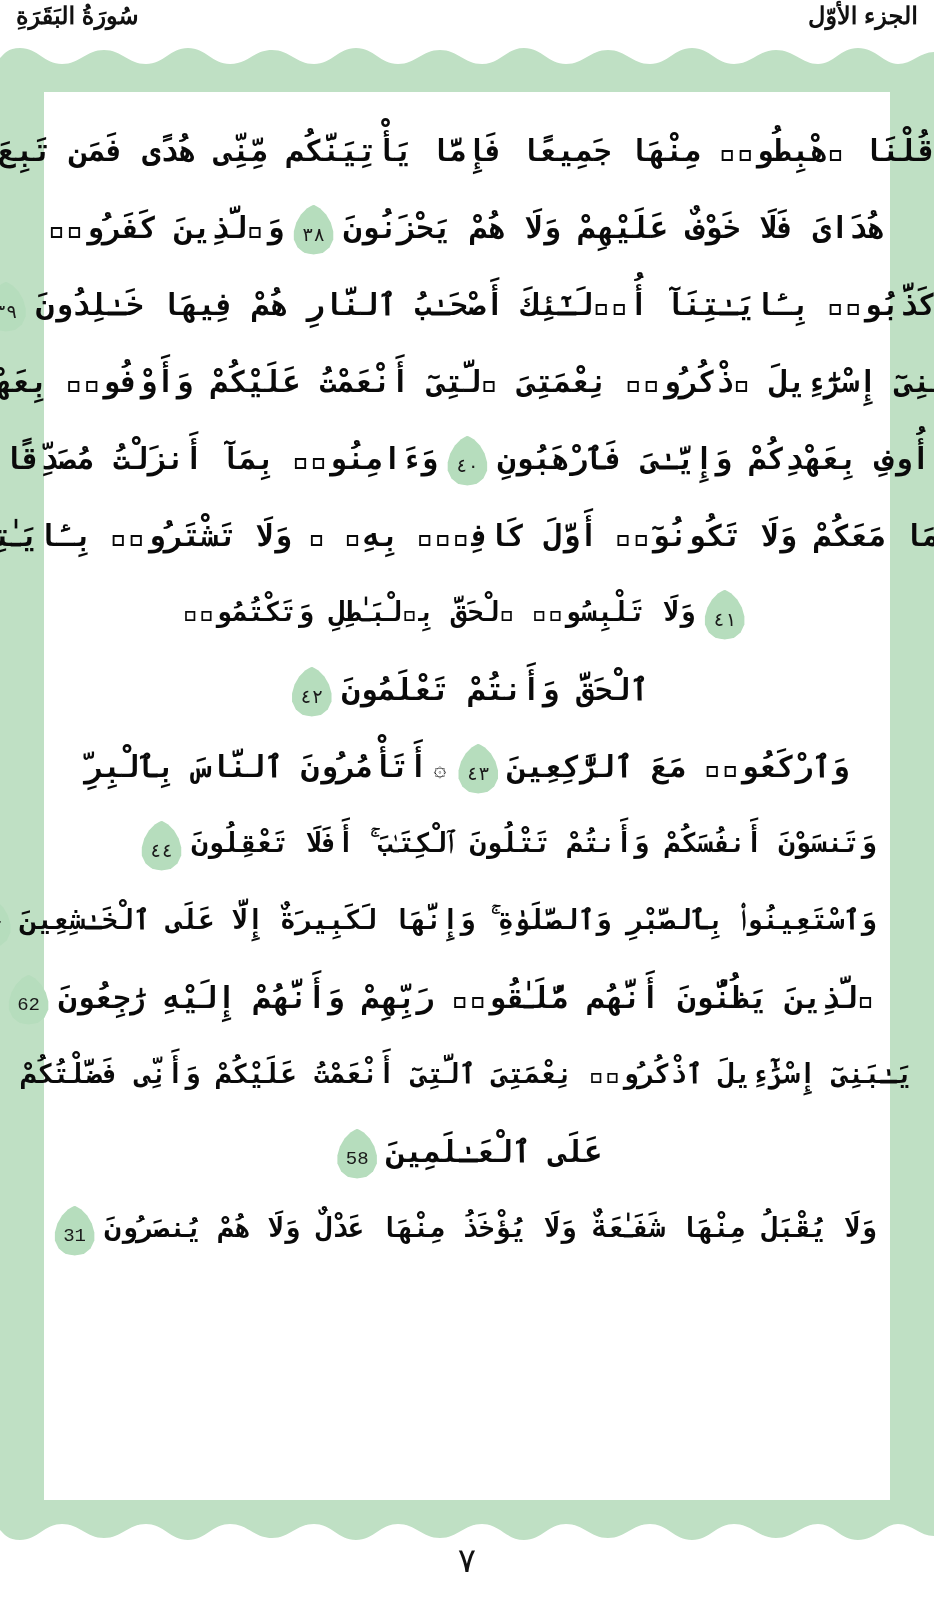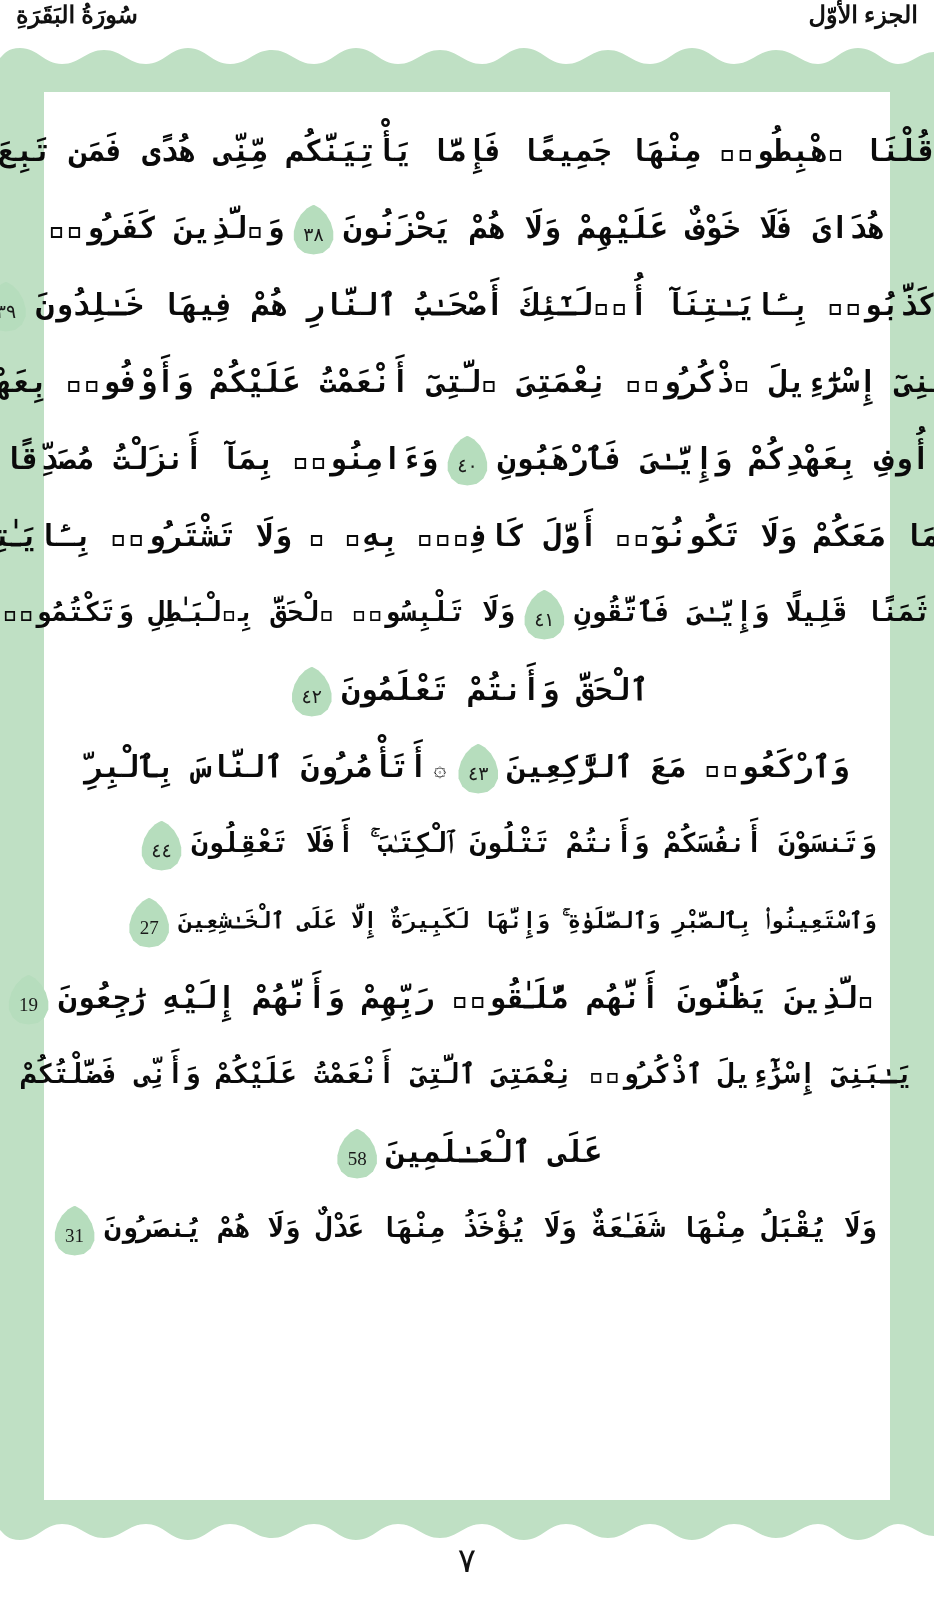--- a/index.html
+++ b/index.html
@@ -23,21 +23,21 @@
     width: 934px;
     height: 42px;
     display: flex;
     align-items: flex-start;
     justify-content: space-between;
     padding: 2px 16px 0 16px;
     box-sizing: border-box;
     z-index: 40;
   }
   .head-text {
-    font-family: Liberation Serif, serif;
+    font-family: Liberation Sans, sans-serif;
     font-size: 24px;
     line-height: 1.15;
     color: #111111;
     direction: rtl;
     white-space: nowrap;
     font-weight: 600;
   }
 
   
   .frame {
@@ -101,21 +101,21 @@
   .ayah-text {
     font-family: Liberation Mono, monospace;
     font-size: 30px;
     line-height: 1.0;
     color: #0a0a0a;
     direction: rtl;
     letter-spacing: -0.5px;
     font-weight: 600;
   }
   .ayah-text.sm { font-size: 27px; text-align: right; }
-  .ayah-text.xs { font-size: 22px; }
+  .ayah-text.xs { font-size: 27px; }
 
   
   .ayah-marker {
     position: relative;
     display: inline-flex;
     align-items: center;
     justify-content: center;
     width: 42px;
     height: 50px;
     flex: 0 0 auto;
@@ -129,21 +129,21 @@
     clip-path: polygon(
       50% 0%, 66% 8%, 80% 20%, 91% 36%, 97% 54%,
       97% 70%, 88% 86%, 72% 97%, 50% 100%,
       28% 97%, 12% 86%, 3% 70%, 3% 54%,
       9% 36%, 20% 20%, 34% 8%
     );
   }
   .ayah-marker .num {
     position: relative;
     z-index: 2;
-    font-family: Liberation Serif, serif;
+    font-family: Liberation Mono, monospace;
     font-size: 19px;
     color: #1a1a1a;
     direction: rtl;
     padding-top: 10px;
   }
 
   
   .ruku-star {
     font-family: "DejaVu Sans", sans-serif;
     font-size: 22px;
@@ -262,21 +262,20 @@
       <span class="ayah-marker">
         <span class="leaf"></span>
         <span class="num">٤٠</span>
       </span>
       <span class="ayah-text">وَءَامِنُوا۟ بِمَآ أَنزَلْتُ مُصَدِّقًا</span>
     </div>
     <div class="line">
       <span class="ayah-text">لِّمَا مَعَكُمْ وَلَا تَكُونُوٓا۟ أَوَّلَ كَافِرٍۭ بِهِۦ ۖ وَلَا تَشْتَرُوا۟ بِـَٔايَـٰتِى</span>
     </div>
     <div class="line">
-      <span class="ayah-text sm">ثَمَنًا قَلِيلًا وَإِيَّـٰىَ فَٱتَّقُونِ</span>
       <span class="ayah-marker">
         <span class="leaf"></span>
         <span class="num">٤١</span>
       </span>
       <span class="ayah-text sm">وَلَا تَلْبِسُوا۟ ٱلْحَقَّ بِٱلْبَـٰطِلِ وَتَكْتُمُوا۟</span>
     </div>
     <div class="line">
       <span class="ayah-text">ٱلْحَقَّ وَأَنتُمْ تَعْلَمُونَ</span>
       <span class="ayah-marker">
         <span class="leaf"></span>
@@ -303,21 +302,21 @@
       <span class="ayah-text xs">وَٱسْتَعِينُوا۟ بِٱلصَّبْرِ وَٱلصَّلَوٰةِ ۚ وَإِنَّهَا لَكَبِيرَةٌ إِلَّا عَلَى ٱلْخَـٰشِعِينَ</span>
       <span class="ayah-marker">
         <span class="leaf"></span>
         <span class="num">27</span>
       </span>
     </div>
     <div class="line left-marker">
       <span class="ayah-text">ٱلَّذِينَ يَظُنُّونَ أَنَّهُم مُّلَـٰقُوا۟ رَبِّهِمْ وَأَنَّهُمْ إِلَيْهِ رَٰجِعُونَ</span>
       <span class="ayah-marker">
         <span class="leaf"></span>
-        <span class="num">19</span>
+        <span class="num">62</span>
       </span>
     </div>
     <div class="line">
       <span class="ayah-text sm">يَـٰبَنِىٓ إِسْرَٰٓءِيلَ ٱذْكُرُوا۟ نِعْمَتِىَ ٱلَّتِىٓ أَنْعَمْتُ عَلَيْكُمْ وَأَنِّى فَضَّلْتُكُمْ</span>
     </div>
     <div class="line">
       <span class="ayah-text">عَلَى ٱلْعَـٰلَمِينَ</span>
       <span class="ayah-marker">
         <span class="leaf"></span>
         <span class="num">58</span>

